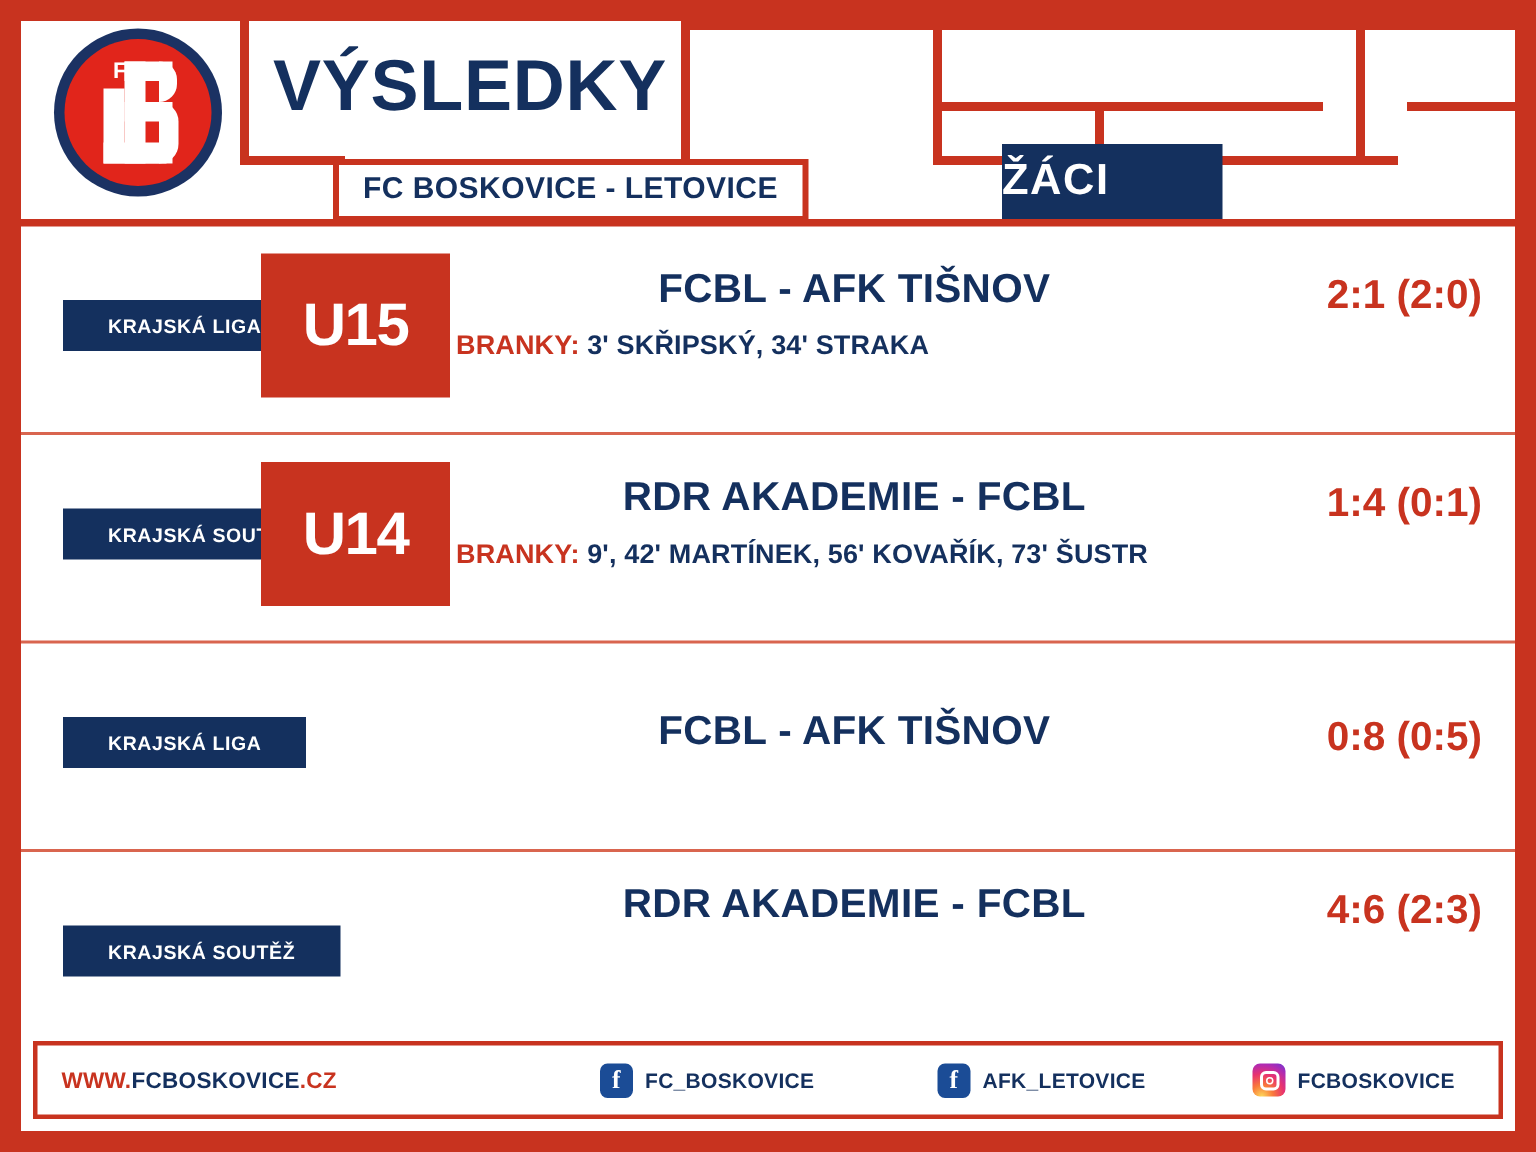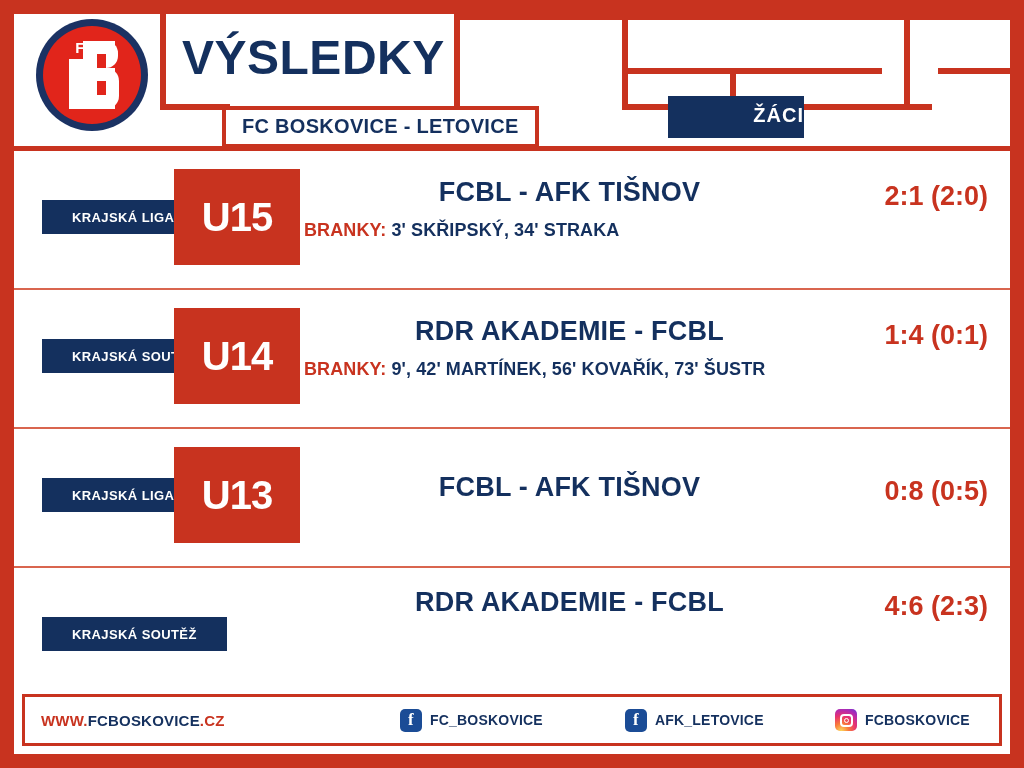--- a/index.html
+++ b/index.html
@@ -108,26 +108,26 @@
     font-size: 17px;
     font-weight: bold;
     padding: 7px 16px 8px 16px;
     white-space: nowrap;
   }
 
   .cat-badge {
     position: absolute;
     left: 654px;
     top: 82px;
-    width: 136px;
+    width: 147px;
     background: #14305e;
     color: #ffffff;
-    font-size: 20px;
-    font-weight: bold;
-    text-align: right;
+    font-size: 29px;
+    font-weight: bold;
+    text-align: left;
     padding: 8px 0 11px 0;
     letter-spacing: 1px;
   }
 
   
   .results {
     position: relative;
     border-top: 5px solid #c8331f;
   }
 
@@ -352,21 +352,20 @@
         <div class="goals">
           <span class="lbl">BRANKY:</span>
           <span>9', 42' MARTÍNEK, 56' KOVAŘÍK, 73' ŠUSTR</span>
         </div>
       </div>
       <div class="score">1:4 (0:1)</div>
     </div>
 
     <div class="row">
       <div class="league-badge">KRAJSKÁ LIGA</div>
-      <div class="age-box">U13</div>
       <div class="match-block" style="top:44px;">
         <div class="match-title">FCBL - AFK TIŠNOV</div>
 
       </div>
       <div class="score" style="top:47px;">0:8 (0:5)</div>
     </div>
 
     <div class="row">
       <div class="league-badge">KRAJSKÁ SOUTĚŽ</div>
       <div class="match-block" style="top:20px;">

